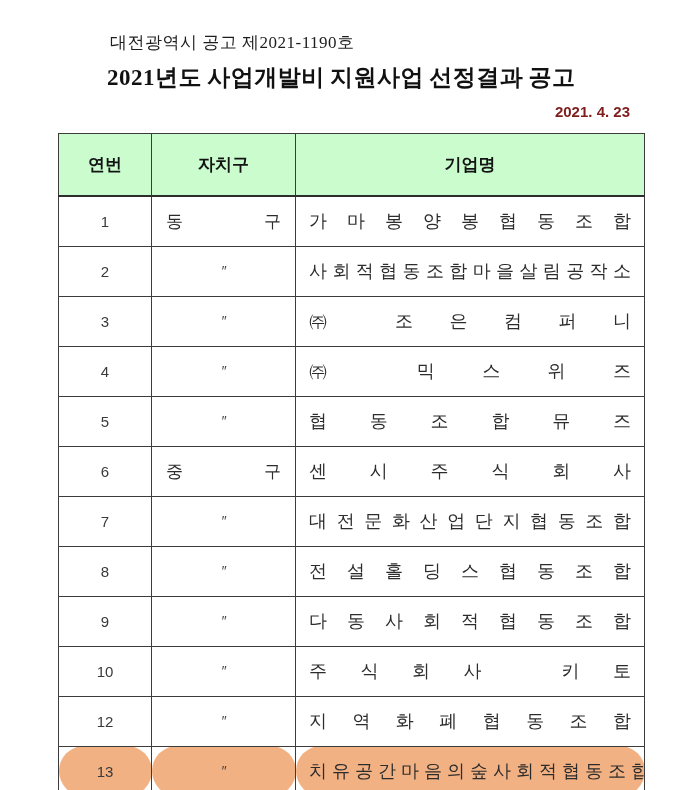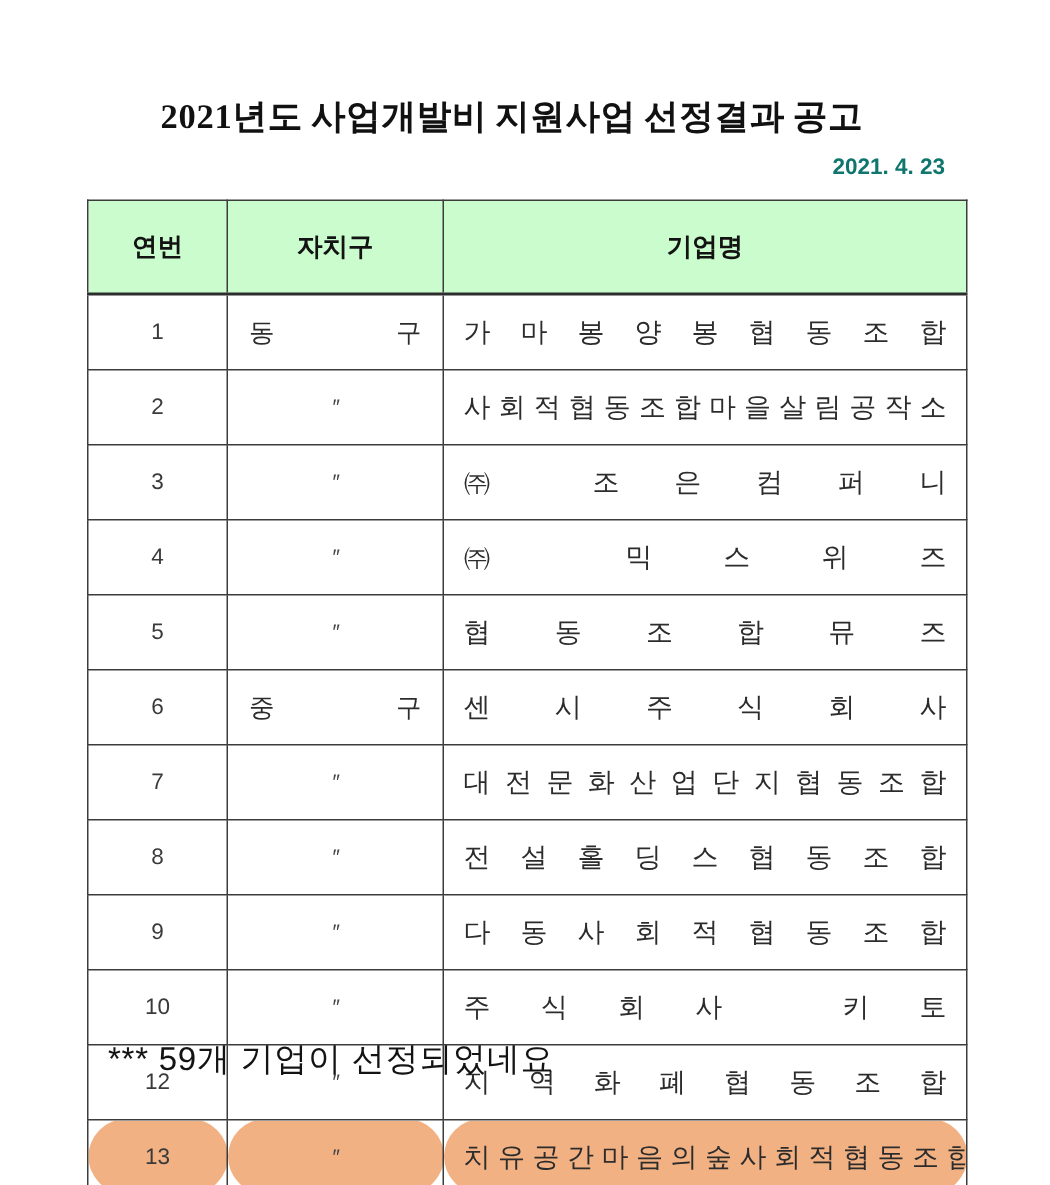--- a/index.html
+++ b/index.html
@@ -45,21 +45,21 @@
     word-spacing: -1px;
     color: #111111;
     white-space: nowrap;
   }
   .doc-date {
     position: absolute;
     right: 70px;
     top: 103px;
     font-size: 15px;
     font-weight: 700;
-    color: #0f766e;
+    color: #7f1d1d;
   }
   table.result-table {
     position: absolute;
     left: 58px;
     top: 133px;
     width: 586px;
     border-collapse: collapse;
     table-layout: fixed;
   }
   table.result-table col.c-no { width: 93px; }
@@ -121,20 +121,21 @@
     letter-spacing: 0.5px;
     color: #131313;
     white-space: nowrap;
   }
 </style>
 </head>
 <body>
 
 <div class="page">
 
+  <div class="notice-number">대전광역시 공고 제2021-1190호</div>
 
   <div class="doc-title">2021년도 사업개발비 지원사업 선정결과 공고</div>
 
   <div class="doc-date">2021. 4. 23</div>
 
   <table class="result-table">
     <colgroup>
       <col class="c-no">
       <col class="c-district">
       <col class="c-name">
@@ -208,15 +209,14 @@
           <td class="name">치 유 공 간 마 음 의 숲 사 회 적 협 동 조 합</td>
         </tr>
         <tr>
           <td class="no">14</td>
           <td class="district ditto">″</td>
           <td class="name">㈜ 바 르 지 음</td>
         </tr>
       </tbody>
   </table>
 
-  <div class="footer-note">*** 59개 기업이 선정되었네요</div>
 
 </div>
 
 </body></html>

